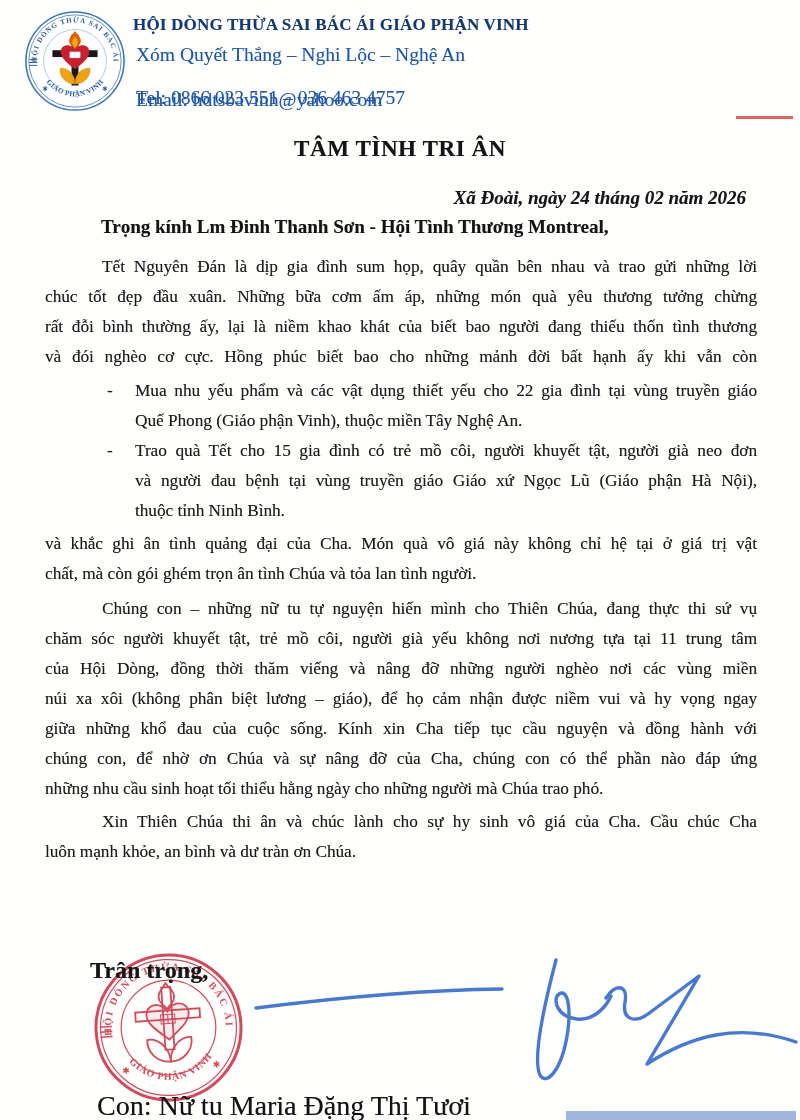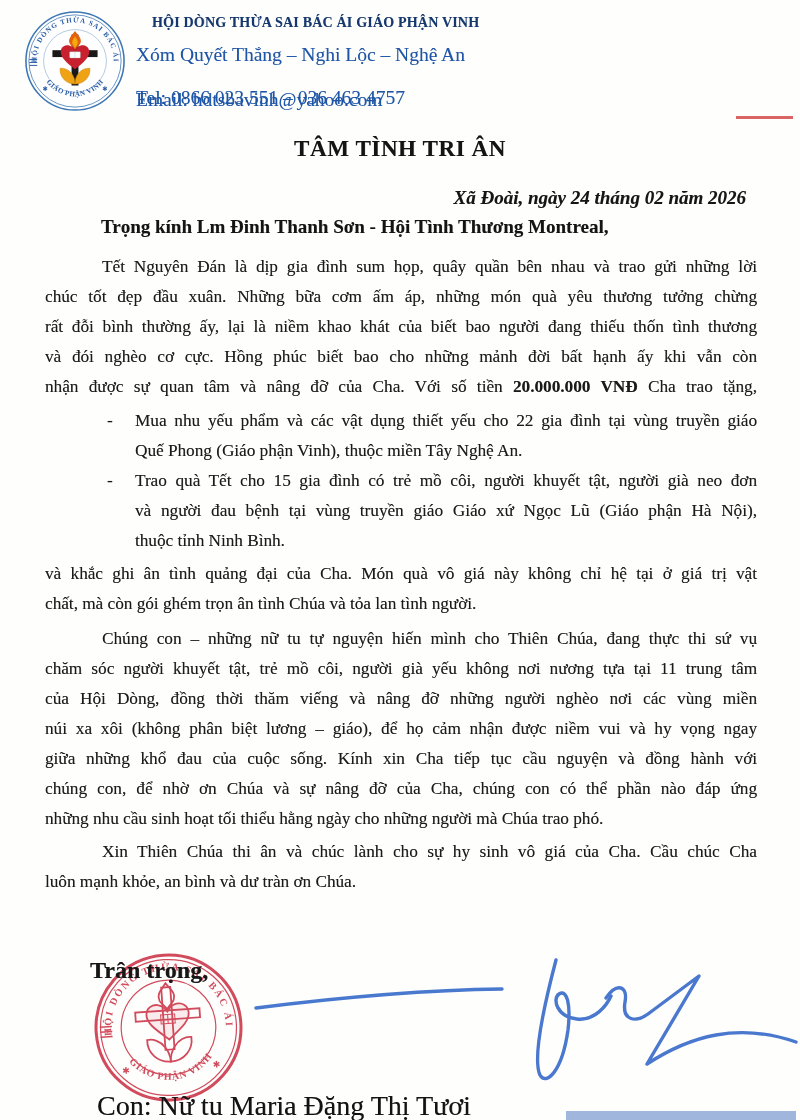--- a/index.html
+++ b/index.html
@@ -1,20 +1,20 @@
 <!DOCTYPE html>
 <html><head>
 <meta charset="utf-8">
 <style>
   html,body{margin:0;padding:0;}
   body{width:800px;height:1120px;position:relative;background:#fefefc;overflow:hidden;
        font-family:"Liberation Serif","DejaVu Serif",serif;}
   .page{position:absolute;inset:0;background:#fefefc;}
   .logo{position:absolute;left:23px;top:8px;width:104px;height:106px;}
-  .org{position:absolute;left:152px;top:15px;font-weight:bold;font-size:14px;color:#16386f;
+  .org{position:absolute;left:133px;top:15px;font-weight:bold;font-size:17px;color:#16386f;
        letter-spacing:.2px;text-shadow:.3px .3px .5px rgba(22,56,111,.35);}
   .addr,.tel,.email{position:absolute;left:136px;font-size:19.5px;color:#1e55a6;
        text-shadow:.3px .3px .5px rgba(30,85,166,.3);}
   .addr{top:44px}.tel{top:87px}.email{top:89px}
   .title{position:absolute;top:136px;left:0;width:100%;text-align:center;margin:0;
        font-size:23px;font-weight:bold;color:#141414;letter-spacing:.6px;
        text-shadow:.3px .3px .6px rgba(0,0,0,.4);}
   .dateline{position:absolute;top:187px;right:54px;font-size:19px;font-weight:bold;
        font-style:italic;color:#151515;text-shadow:.3px .3px .5px rgba(0,0,0,.35);}
   .salutation{position:absolute;top:216px;left:101px;font-size:19px;font-weight:bold;
@@ -90,21 +90,20 @@
   <h1 class="title">TÂM TÌNH TRI ÂN</h1>
   <div class="dateline">Xã Đoài, ngày 24 tháng 02 năm 2026</div>
   <div class="salutation">Trọng kính Lm Đinh Thanh Sơn - Hội Tình Thương Montreal,</div>
 
   <main class="bodytext">
       <div class="block" style="margin-top: 0px;">
         <div class="line j ind"><span>Tết Nguyên Đán là dịp gia đình sum họp, quây quần bên nhau và trao gửi những lời</span></div>
         <div class="line j"><span>chúc tốt đẹp đầu xuân. Những bữa cơm ấm áp, những món quà yêu thương tưởng chừng</span></div>
         <div class="line j"><span>rất đỗi bình thường ấy, lại là niềm khao khát của biết bao người đang thiếu thốn tình thương</span></div>
         <div class="line j"><span>và đói nghèo cơ cực. Hồng phúc biết bao cho những mảnh đời bất hạnh ấy khi vẫn còn</span></div>
-        <div class="line j"><span>nhận được sự quan tâm và nâng đỡ của Cha. Với số tiền </span><span class="b">20.000.000 VNĐ</span><span> Cha trao tặng,</span></div>
       </div>
       <div class="block" style="margin-top: 4px;">
         <div class="line j bl"><span class="dash">-</span><span>Mua nhu yếu phẩm và các vật dụng thiết yếu cho 22 gia đình tại vùng truyền giáo</span></div>
         <div class="line bl"><span>Quế Phong (Giáo phận Vinh), thuộc miền Tây Nghệ An.</span></div>
       </div>
       <div class="block" style="margin-top: 0px;">
         <div class="line j bl"><span class="dash">-</span><span>Trao quà Tết cho 15 gia đình có trẻ mồ côi, người khuyết tật, người già neo đơn</span></div>
         <div class="line j bl"><span>và người đau bệnh tại vùng truyền giáo Giáo xứ Ngọc Lũ (Giáo phận Hà Nội),</span></div>
         <div class="line bl"><span>thuộc tỉnh Ninh Bình.</span></div>
       </div>

